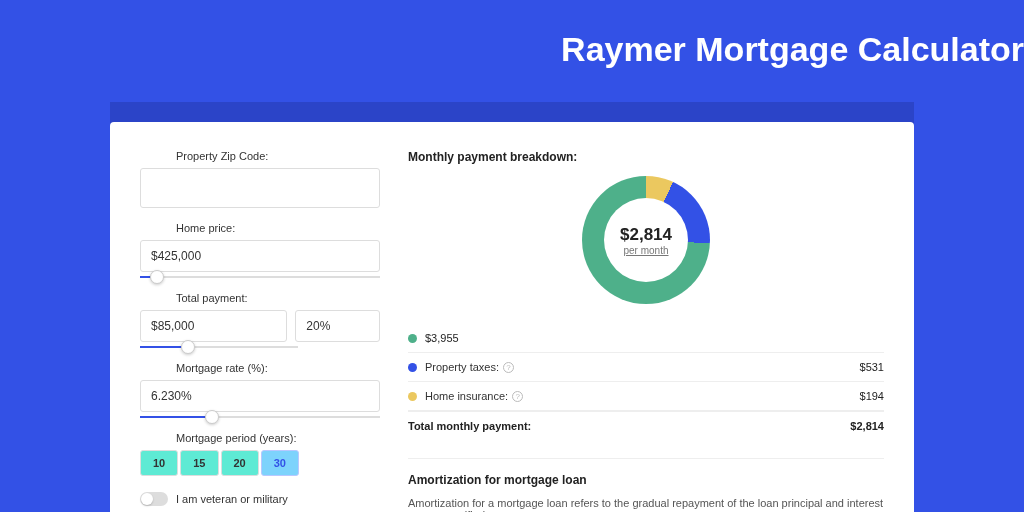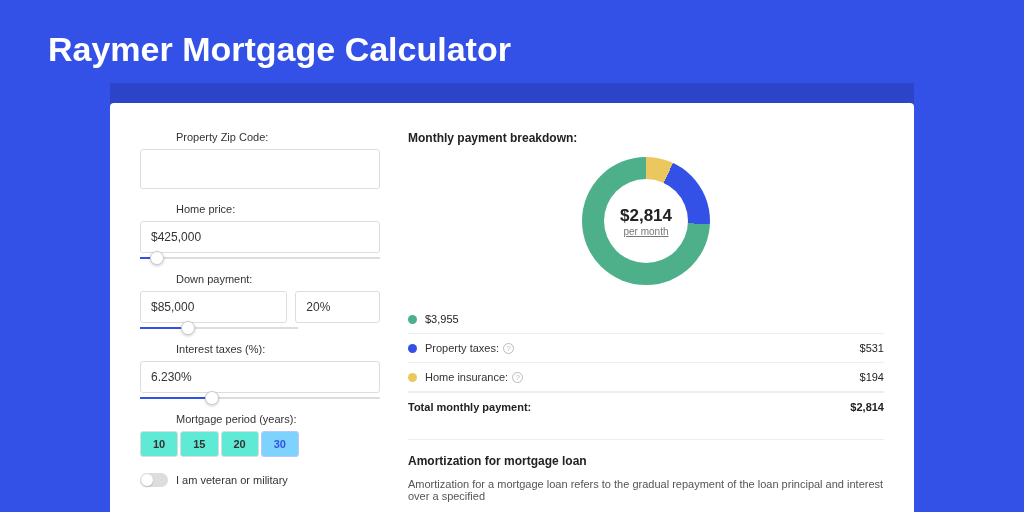--- a/index.html
+++ b/index.html
@@ -8,23 +8,22 @@
   background: #3351e6;
   width: 1024px;
   height: 512px;
   overflow: hidden;
   position: relative;
 }
 .page-title {
   color: #fff;
   font-size: 34px;
   font-weight: 700;
-  text-align: left;
-  padding: 30px 0 14px;
-  margin-left: 48px;
+  text-align: right;
+  padding: 30px 0 33px;
 }
 .banner {
   background: #2b44c8;
   height: 40px;
   margin: 0 110px;
 }
 .calc-card {
   background: #fff;
   margin: -20px 110px 0;
   border-radius: 4px;
@@ -197,31 +196,31 @@
     <input class="text-input tall" value="" style="">
 
     <div style="height:10px"></div>
     <div class="field-label">Home price:</div>
     <input class="text-input" value="$425,000" style="">
     <div class="slider-track">
       <div class="slider-fill" style="width:7%"></div>
       <div class="slider-thumb" style="left:calc(7% - 7px)"></div>
     </div>
 
-    <div class="field-label">Down payment:</div>
+    <div class="field-label">Total payment:</div>
     <div class="row">
       <input class="text-input" value="$85,000" style="">
       <input class="text-input" value="20%" style="">
     </div>
     <div class="slider-track" style="width:66%">
       <div class="slider-fill" style="width:30%"></div>
       <div class="slider-thumb" style="left:calc(30% - 7px)"></div>
     </div>
 
-    <div class="field-label">Interest taxes (%):</div>
+    <div class="field-label">Mortgage rate (%):</div>
     <input class="text-input" value="6.230%" style="">
     <div class="slider-track">
       <div class="slider-fill" style="width:30%"></div>
       <div class="slider-thumb" style="left:calc(30% - 7px)"></div>
     </div>
 
     <div class="field-label">Mortgage period (years):</div>
     <div class="period-tabs">
       <div class="period-tab">10</div>
       <div class="period-tab">15</div>

